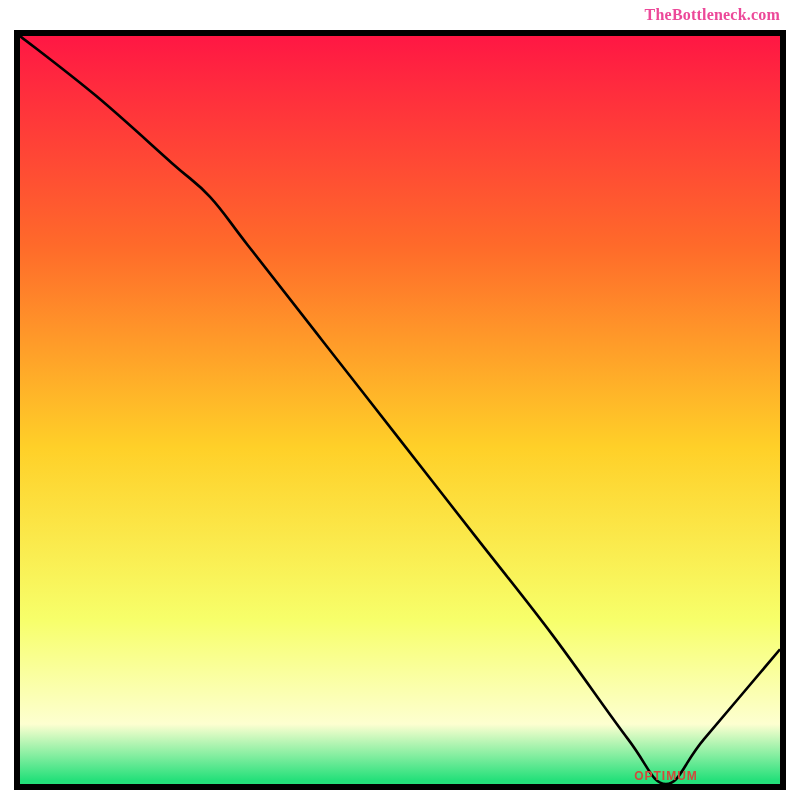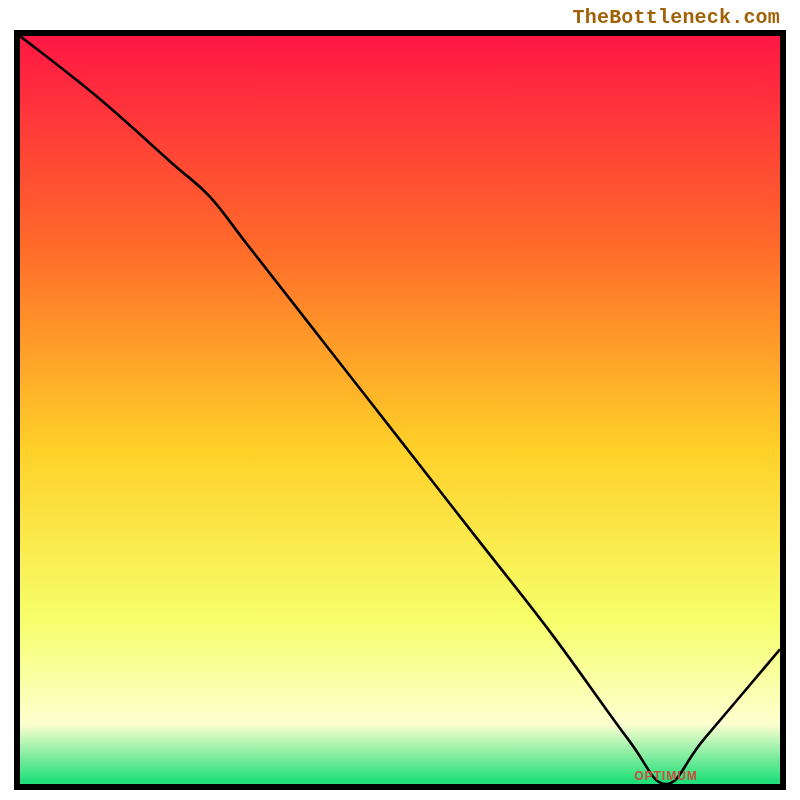--- a/index.html
+++ b/index.html
@@ -8,24 +8,24 @@
     width: 800px;
     height: 800px;
     position: relative;
     background: #fff;
     padding-top: 4px;
   }
   .attribution {
     position: absolute;
     top: 6px;
     right: 20px;
-    font-family: Liberation Mono, monospace;
-    font-size: 20px;
+    font-family: Liberation Serif, serif;
+    font-size: 16px;
     font-weight: 600;
-    color: #a16207;
+    color: #ec4899;
     letter-spacing: 0.2px;
   }
   .plot {
     position: absolute;
     left: 14px;
     top: 30px;
     width: 772px;
     height: 760px;
   }
 </style>

